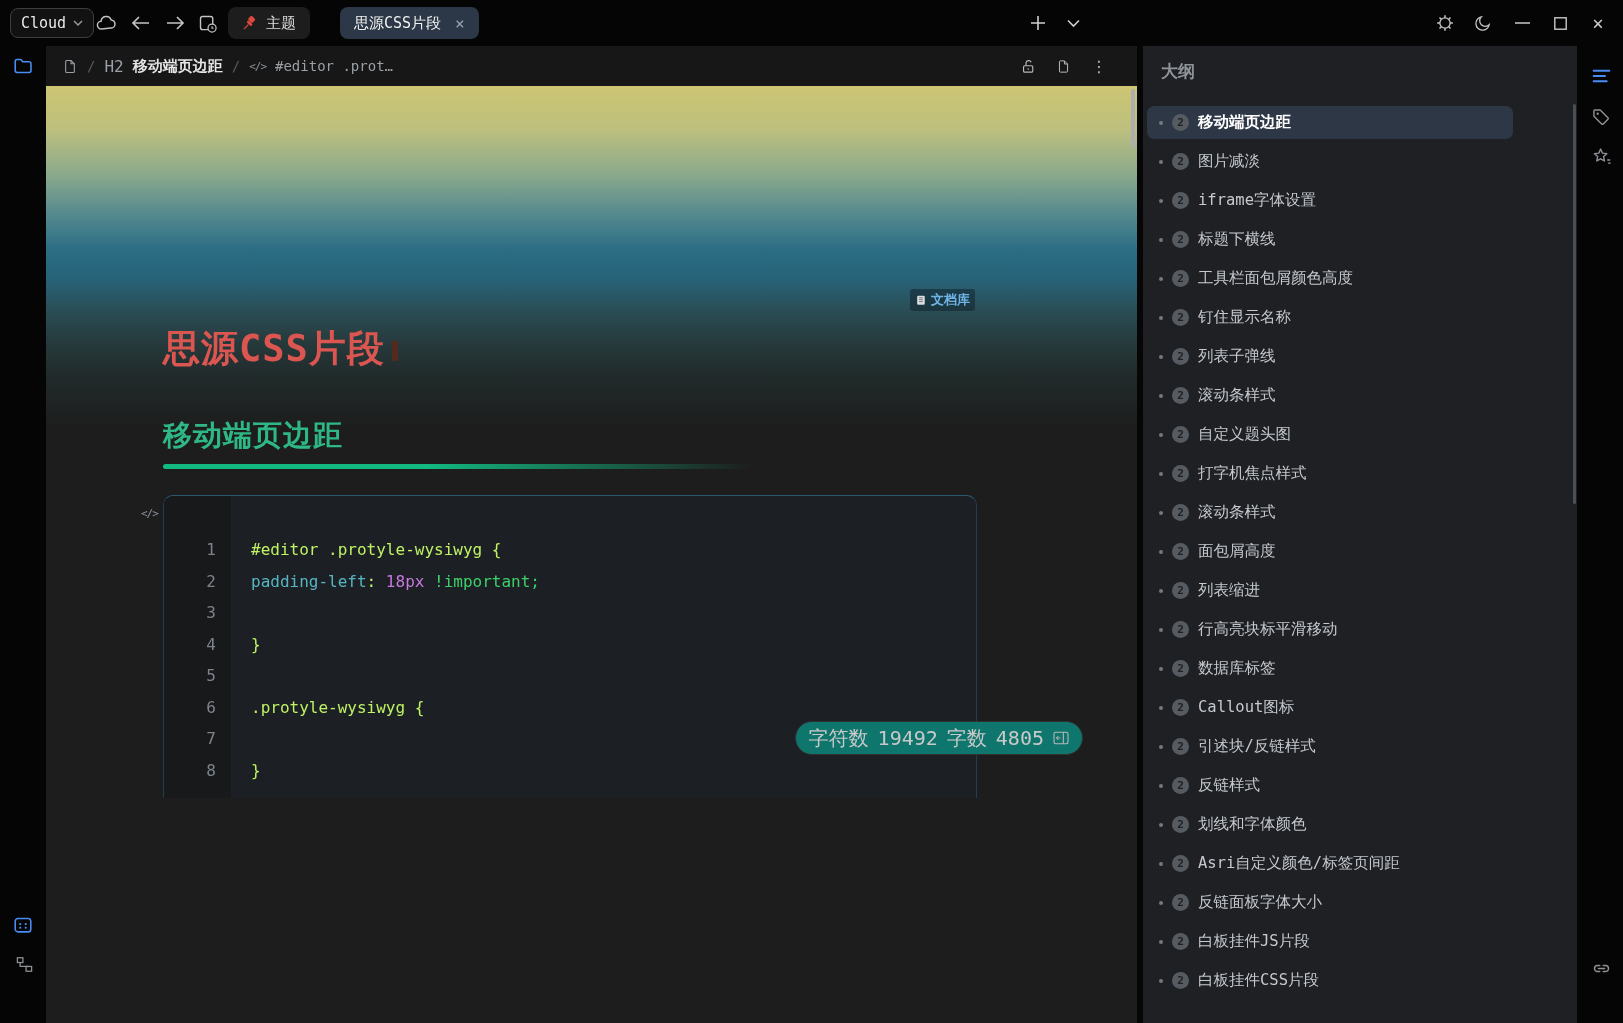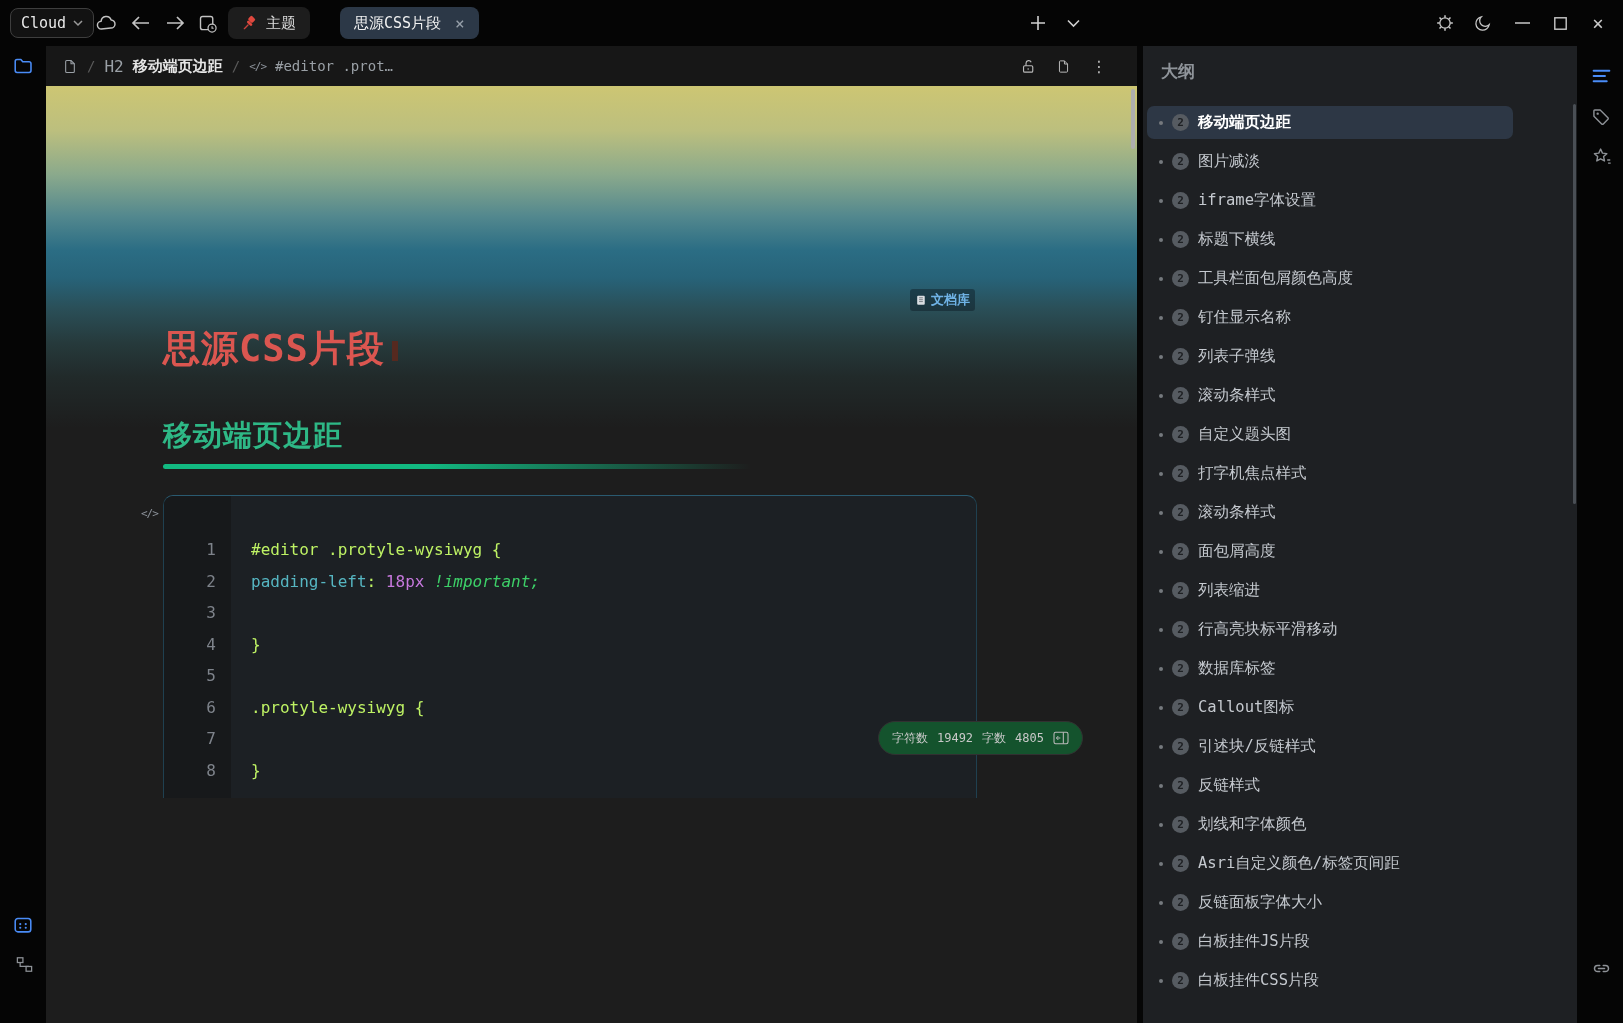--- a/index.html
+++ b/index.html
@@ -45,29 +45,29 @@
   .codeblock { position:absolute; left:117px; top:409px; width:814px; height:327px; background:#1c2024;
                border:1px solid #1f4050; border-top-color:#2a5a70; border-radius:10px; overflow:hidden; }
   .codeblock .gutter-bg { position:absolute; left:0; top:0; bottom:0; width:67px; background:#17191b; }
   .code-lines { position:absolute; left:0; top:38px; width:100%; }
   .cline { display:flex; height:31.5px; line-height:31.5px; font-size:16px; }
   .cline .lnum { width:67px; padding-right:15px; text-align:right; color:#7e838b; flex:none; }
   .cline .ltext { padding-left:20px; white-space:pre; color:#ccd0d5; }
   .tk-plain { color:#bef264; }
   .tk-prop { color:#56b6c2; }
   .tk-num { color:#c678dd; }
-  .tk-imp { color:#3dd068;font-style:italic; }
+  .tk-imp { color:#3dd068; }
   .gutter-code-ico { position:absolute; left:95px; top:421px; }
 
   .partialblock { position:absolute; left:117px; top:919px; width:814px; height:60px; background:#1c2024;
                   border:1px solid #1f4050; border-radius:10px 10px 0 0; }
   .partialblock .gutter-bg { position:absolute; left:0; top:0; bottom:0; width:67px; background:#17191b; border-radius:10px 0 0 0; }
 
-  .status-pill { position:absolute; right:54px; bottom:43px; height:33px; border-radius:17px; background:#14532d;
-                 border:1px solid #313131; display:flex; align-items:center; gap:9px; padding:16px 13px; color:#c9c9c9; font-size:12px; }
+  .status-pill { position:absolute; right:54px; bottom:43px; height:33px; border-radius:17px; background:#0f766e;
+                 border:1px solid #313131; display:flex; align-items:center; gap:9px; padding:16px 13px; color:#c9c9c9; font-size:20px; }
   .ed-scrollbar { position:absolute; right:2px; top:3px; width:4px; height:60px; background:#aeaeae; border-radius:2px; }
 
   .divider { position:absolute; left:1137px; top:46px; width:6px; bottom:0; background:#060606; }
 
   
   .outline { position:absolute; left:1143px; top:46px; width:434px; height:977px; background:#1e2023; }
   .outline-header { position:absolute; left:18px; top:14px; font-size:17px; font-weight:bold; color:#8f949a; }
   .o-item { position:absolute; left:4px; width:366px; height:33px; border-radius:7px; display:flex; align-items:center; padding-left:12px; gap:9px; cursor:pointer; }
   .o-item .bullet { width:4px; height:4px; border-radius:50%; background:#75797e; flex:none; }
   .o-item .badge { width:17px; height:17px; border-radius:50%; background:#565b61; color:#1e2023; font-size:11px; font-weight:bold;

